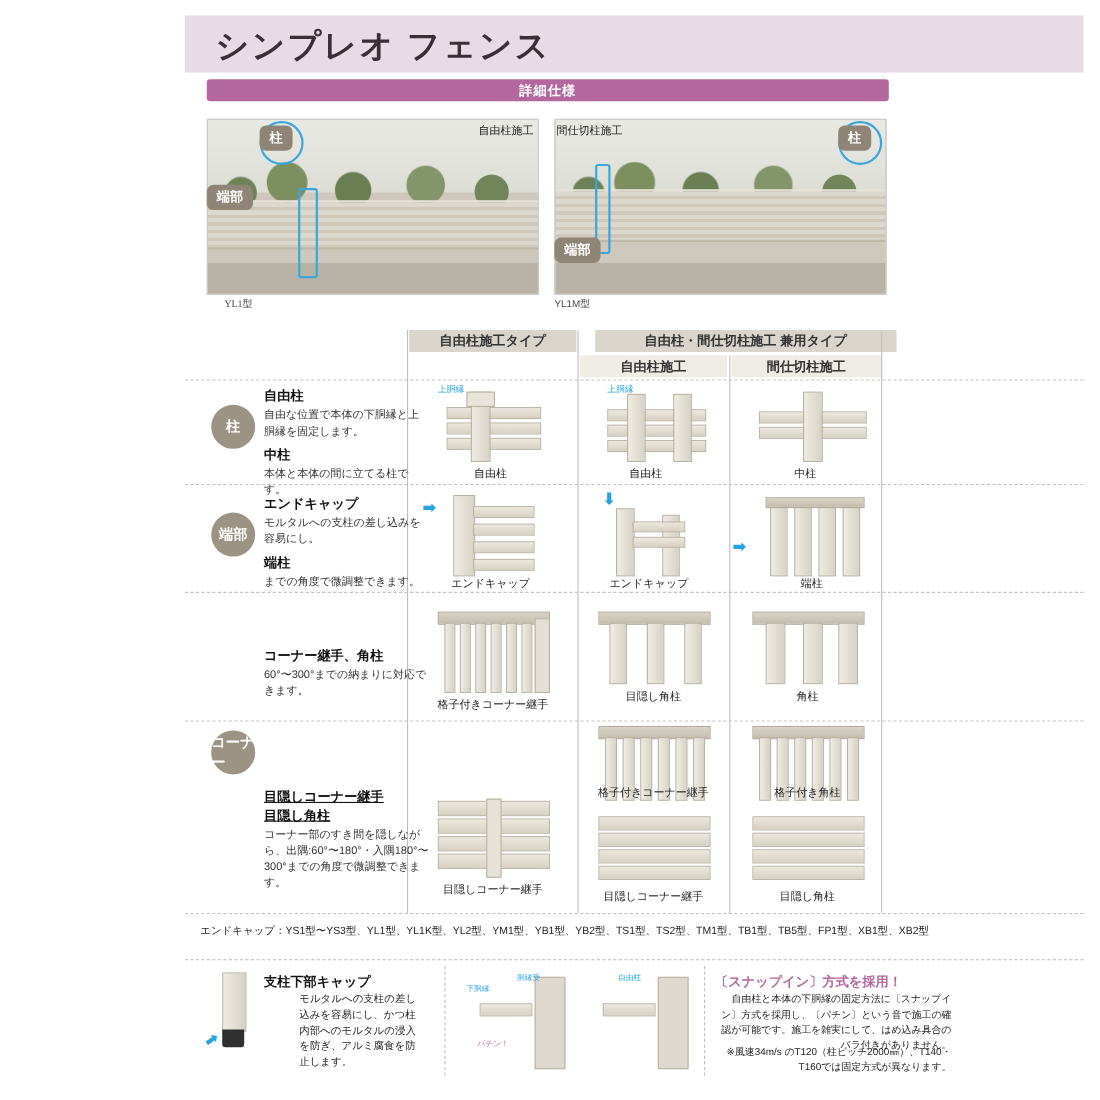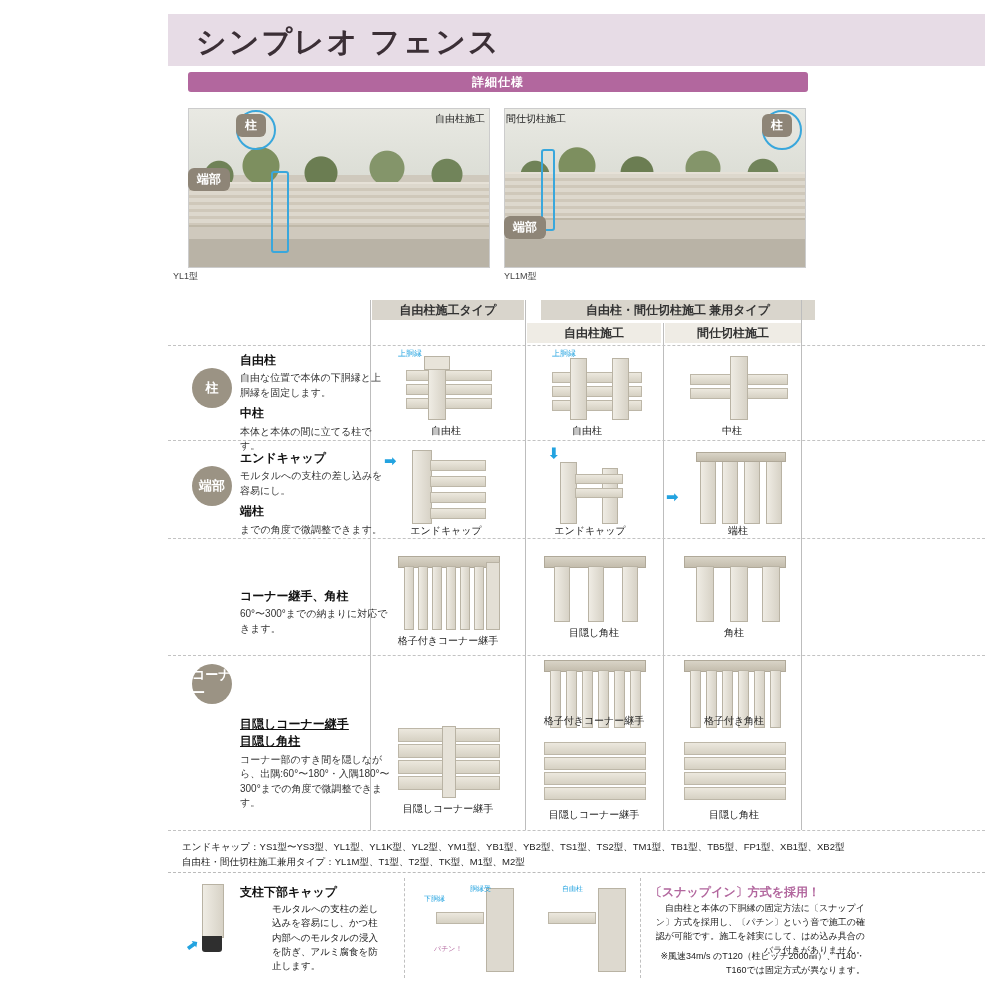--- a/index.html
+++ b/index.html
@@ -115,21 +115,21 @@
     <div class="greens"></div>
     <div class="wallstrip" style="top:52%;height:10%;background:#e4e0d6;"></div>
     <div class="fencebody" style="top:46%;height:26%;"></div>
     <div class="ground"></div>
     <div class="hl-rect" style="left:82px;top:62px;width:14px;height:78px;border-radius:3px;"></div>
   </div>
   <div class="hl-ellipse" style="left:236px;top:110px;width:36px;height:36px;"></div>
   <div class="tagbubble" style="left:236px;top:114px;">柱</div>
   <div class="tagbubble" style="left:188px;top:168px;">端部</div>
   <div class="photo-tip" style="left:435px;top:112px;">自由柱施工</div>
-  <div class="photo-caption" style="left:173px;top:270px;">YL1型</div>
+  <div class="photo-caption" style="left:204px;top:270px;font-family:Liberation Serif, serif;">YL1型</div>
 
   <div class="photo ph2">
     <div class="sky"></div>
     <div class="greens"></div>
     <div class="fencebody" style="top:40%;height:28%;"></div>
     <div class="ground"></div>
     <div class="hl-rect" style="left:36px;top:40px;width:10px;height:78px;border-radius:3px;"></div>
   </div>
   <div class="hl-ellipse" style="left:762px;top:110px;width:36px;height:36px;"></div>
   <div class="tagbubble" style="left:762px;top:114px;">柱</div>
@@ -307,21 +307,20 @@
 
   <div class="thumb" style="left:684px;top:742px;width:100px;height:58px;">
     <div class="slat" style="left:0px;top:0px;width:100px;height:11px;"></div>
     <div class="slat" style="left:0px;top:15px;width:100px;height:11px;"></div>
     <div class="slat" style="left:0px;top:30px;width:100px;height:11px;"></div>
     <div class="slat" style="left:0px;top:45px;width:100px;height:11px;"></div>
   </div>
   <div class="cellcap" style="left:674px;top:808px;">目隠し角柱</div>
 
   <div class="foottext" style="left:182px;top:840px;width:800px;">エンドキャップ：YS1型〜YS3型、YL1型、YL1K型、YL2型、YM1型、YB1型、YB2型、TS1型、TS2型、TM1型、TB1型、TB5型、FP1型、XB1型、XB2型</div>
-  <div class="foottext" style="left:182px;top:855px;width:800px;">自由柱・間仕切柱施工兼用タイプ：YL1M型、T1型、T2型、TK型、M1型、M2型</div>
 
   <div class="footdiv" style="top:872px;"></div>
 
   <div class="cap-img" style="left:198px;top:884px;width:28px;height:70px;">
     <div class="post" style="left:4px;top:0px;width:20px;height:52px;"></div>
     <div style="position:absolute;left:4px;top:52px;width:20px;height:16px;background:#2f2f2f;border-radius:0 0 3px 3px;"></div>
   </div>
   <div class="arrow" style="left:186px;top:936px;transform:rotate(-35deg);">➡</div>
   <div class="foot-h" style="position:absolute;left:240px;top:884px;">支柱下部キャップ</div>
   <div class="foottext" style="left:240px;top:902px;width:110px;margin-left:32px;">モルタルへの支柱の差し込みを容易にし、かつ柱内部へのモルタルの浸入を防ぎ、アルミ腐食を防止します。</div>

